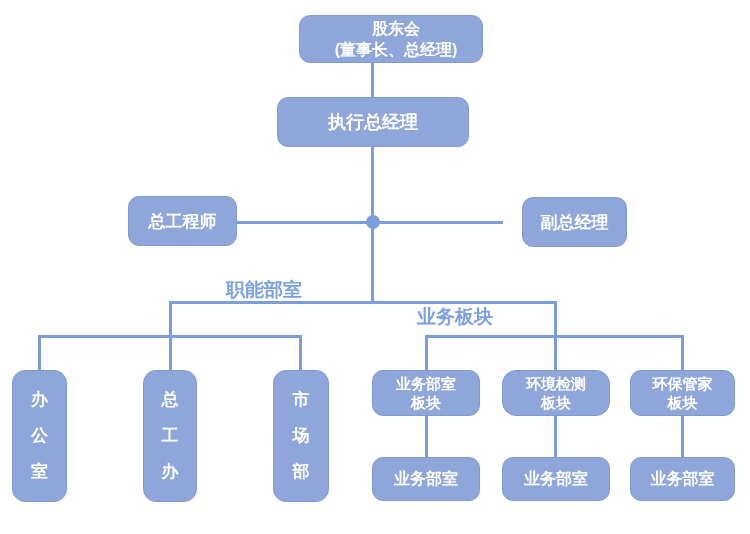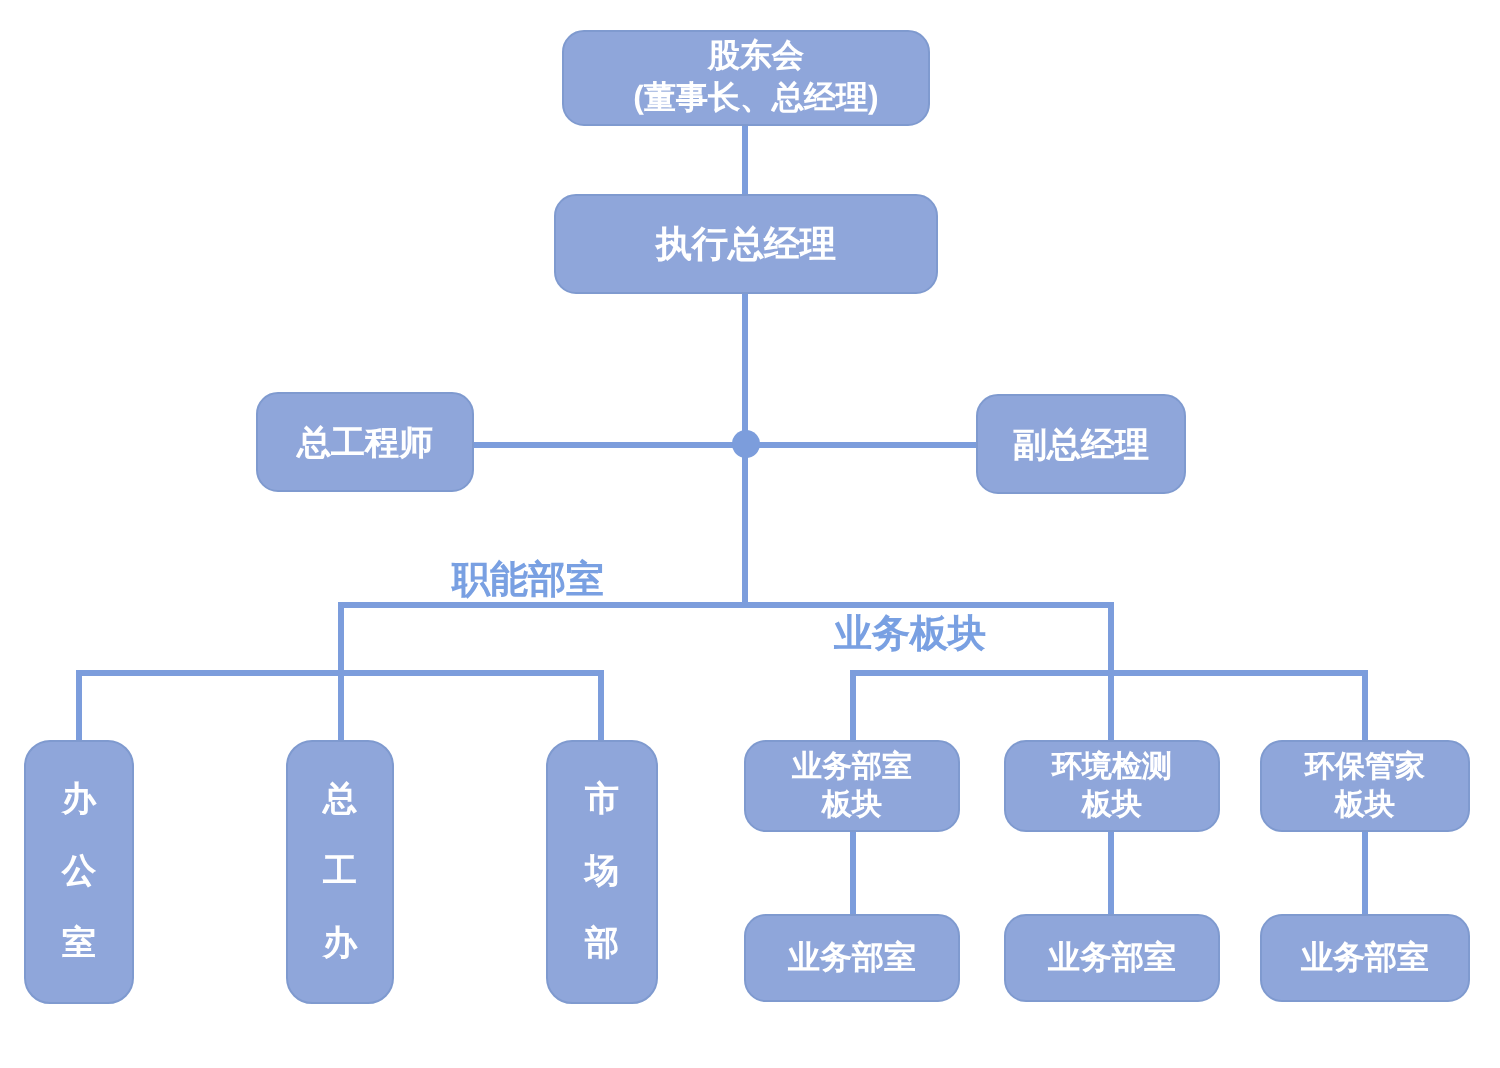--- a/index.html
+++ b/index.html
@@ -66,45 +66,45 @@
   <div class="line" style="left:425px;top:337px;width:3px;height:33px;"></div>
   <div class="line" style="left:554px;top:337px;width:3px;height:33px;"></div>
   <div class="line" style="left:681px;top:337px;width:3px;height:33px;"></div>
   <div class="line" style="left:425px;top:416px;width:3px;height:41px;"></div>
   <div class="line" style="left:554px;top:416px;width:3px;height:41px;"></div>
   <div class="line" style="left:681px;top:416px;width:3px;height:41px;"></div>
 
   <div class="branch-label" style="left:226px;top:277px;">职能部室</div>
   <div class="branch-label" style="left:417px;top:277px;margin-top:27px;">业务板块</div>
 
-  <div class="node" style="left:281px;top:15px;width:184px;height:48px;font-size:16px;line-height:21px;padding-left:10px;">股东会
+  <div class="node" style="left:299px;top:15px;width:184px;height:48px;font-size:16px;line-height:21px;padding-left:10px;">股东会
 (董事长、总经理)</div>
 
   <div class="node" style="left:277px;top:97px;width:192px;height:50px;font-size:18px;">执行总经理</div>
 
   <div class="node" style="left:128px;top:196px;width:109px;height:50px;font-size:17px;">总工程师</div>
 
-  <div class="node" style="left:488px;top:197px;width:105px;height:50px;font-size:17px;">副总经理</div>
+  <div class="node" style="left:522px;top:197px;width:105px;height:50px;font-size:17px;">副总经理</div>
 
   <div class="node tall" style="left:12px;top:370px;width:55px;height:132px;">办
 公
 室</div>
 
   <div class="node tall" style="left:143px;top:370px;width:54px;height:132px;">总
 工
 办</div>
 
   <div class="node tall" style="left:273px;top:370px;width:56px;height:132px;">市
 场
 部</div>
 
   <div class="node" style="left:372px;top:370px;width:108px;height:46px;font-size:15px;line-height:19px;">业务部室
 板块</div>
 
-  <div class="node" style="left:502px;top:370px;width:108px;height:46px;font-size:15px;line-height:19px;">环境检测
+  <div class="node" style="left:502px;top:370px;width:108px;height:46px;font-size:15px;line-height:19px;border-radius:14px;">环境检测
 板块</div>
 
   <div class="node" style="left:630px;top:370px;width:105px;height:46px;font-size:15px;line-height:19px;">环保管家
 板块</div>
 
   <div class="node" style="left:372px;top:457px;width:108px;height:44px;font-size:16px;">业务部室</div>
 
   <div class="node" style="left:502px;top:457px;width:108px;height:44px;font-size:16px;">业务部室</div>
 
   <div class="node" style="left:630px;top:457px;width:105px;height:44px;font-size:16px;">业务部室</div>

